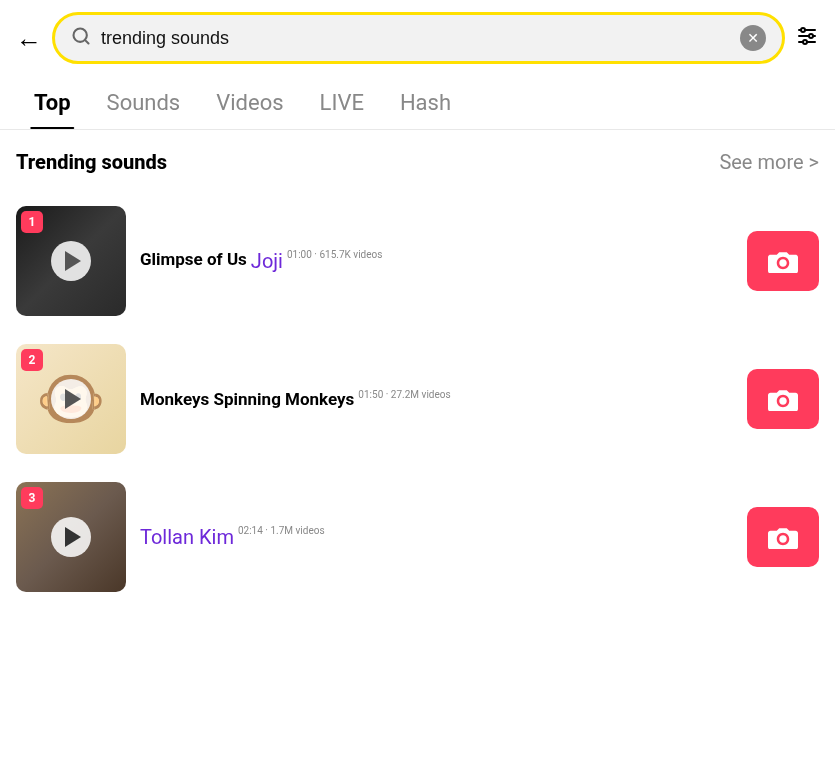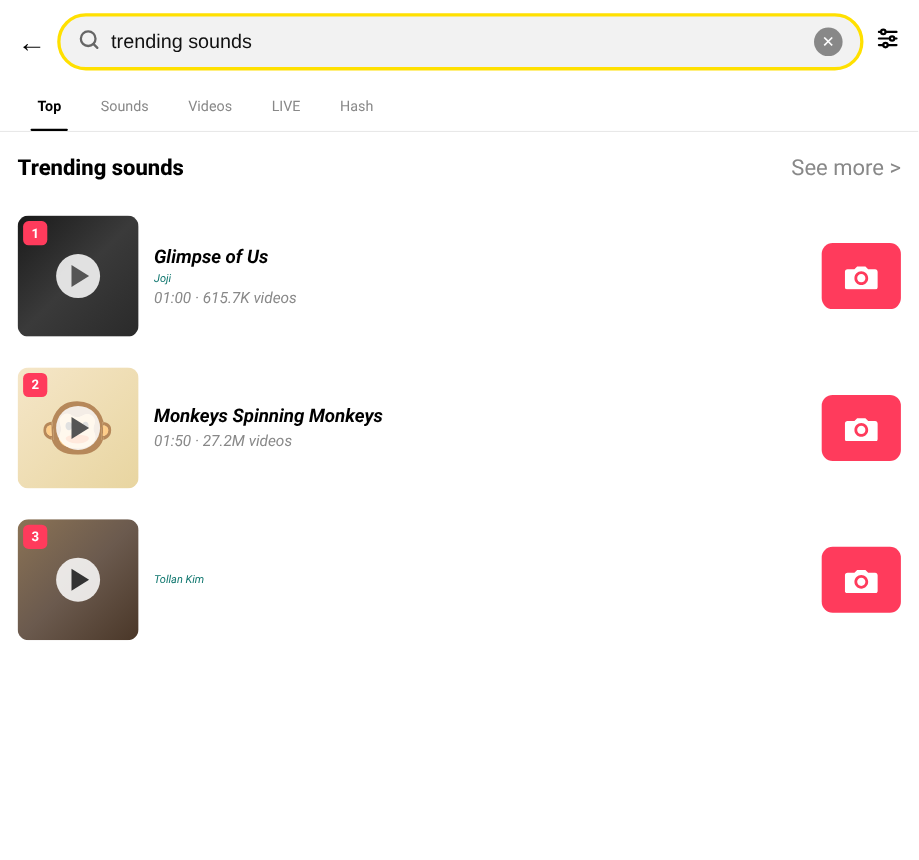--- a/index.html
+++ b/index.html
@@ -77,21 +77,21 @@
     
     .tabs {
       display: flex;
       border-bottom: 1px solid #e8e8e8;
       padding: 0 16px;
       overflow-x: auto;
     }
 
     .tab {
       padding: 14px 18px;
-      font-size: 13px;
+      font-size: 22px;
       color: #888;
       cursor: pointer;
       white-space: nowrap;
       position: relative;
     }
 
     .tab.active {
       color: #000;
       font-weight: 700;
     }
@@ -218,38 +218,37 @@
       height: 22px;
       border-radius: 5px;
       display: flex;
       align-items: center;
       justify-content: center;
     }
 
     .sound-info {
       flex: 1;
       display: flex;
-      flex-direction: column;
+      flex-direction: row;
       gap: 4px;
-      font-style: italic;
     }
 
     .sound-title {
       font-size: 17px;
       font-weight: 700;
       color: #000;
     }
 
     .sound-artist {
+      font-size: 20px;
+      color: #6d28d9;
+    }
+
+    .sound-meta {
       font-size: 10px;
-      color: #0f766e;
-    }
-
-    .sound-meta {
-      font-size: 14px;
       color: #888;
     }
 
     .record-btn {
       background: #ff3b5c;
       border-radius: 10px;
       width: 72px;
       height: 60px;
       display: flex;
       align-items: center;
@@ -371,20 +370,21 @@
       <div class="thumb-wrap">
         <div class="thumb-aesthetic">
           <div class="play-circle">
             <div class="play-triangle" style="border-left-color:#333;"></div>
           </div>
         </div>
         <div class="rank-badge">3</div>
       </div>
       <div class="sound-info">
         <span class="sound-artist">Tollan Kim</span>
+        <span class="sound-meta">02:14 · 1.7M videos</span>
       </div>
       <div class="record-btn">
         <svg class="cam-svg" viewBox="0 0 24 18">
           <path d="M15 2H9L7 4H2C0.9 4 0 4.9 0 6v11c0 1.1.9 2 2 2h20c1.1 0 2-.9 2-2V6c0-1.1-.9-2-2-2h-5l-2-2zM12 15.5c-2.76 0-5-2.24-5-5s2.24-5 5-5 5 2.24 5 5-2.24 5-5 5zm0-8c-1.66 0-3 1.34-3 3s1.34 3 3 3 3-1.34 3-3-1.34-3-3-3z"></path>
         </svg>
       </div>
     </div>
 
   </div>
 </div>

